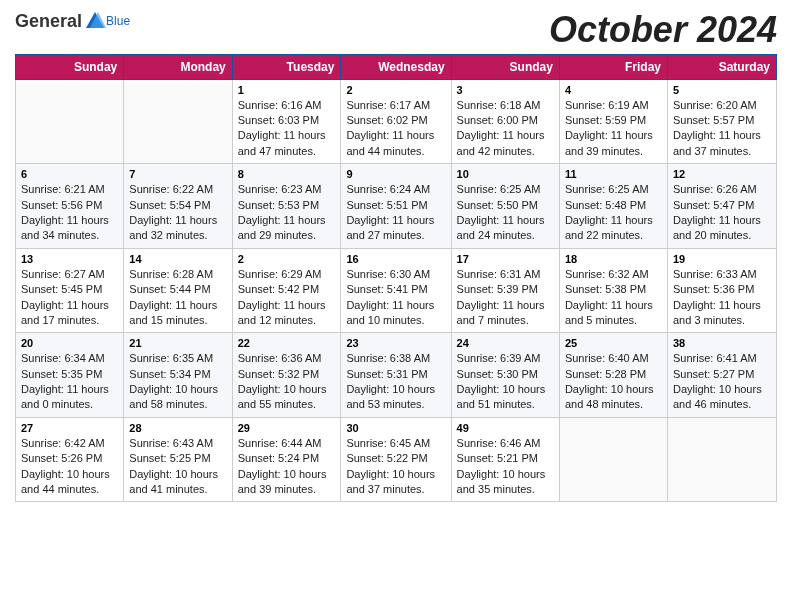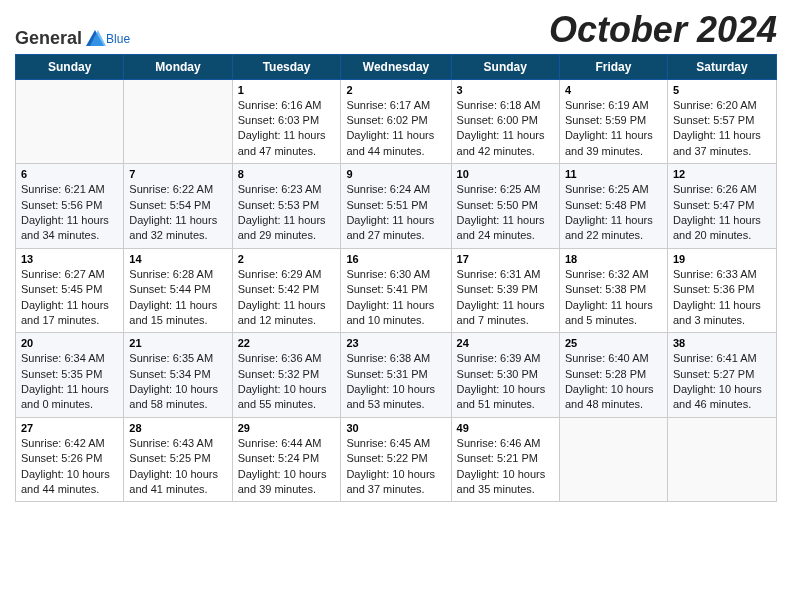--- a/index.html
+++ b/index.html
@@ -10,21 +10,21 @@
       height: 612px;
       overflow: hidden;
     }
     .page {
       width: 792px;
       min-height: 612px;
       padding: 10px 15px 10px 15px;
     }
     .header {
       display: flex;
-      align-items: flex-end;
+      align-items: flex-start;
       justify-content: space-between;
       margin-bottom: 4px;
     }
     .logo {
       display: flex;
       align-items: center;
       gap: 0px;
     }
     .logo-text-general {
       font-size: 18px;
@@ -55,23 +55,23 @@
       font-size: 15px;
       color: #444;
       margin-top: 2px;
     }
     .calendar-table {
       width: 100%;
       border-collapse: collapse;
       font-size: 10.5px;
     }
     .calendar-table th {
-      background: #0c4a6e;
+      background: #be185d;
       color: #fff;
-      text-align: center;
+      text-align: right;
       padding: 5px 6px;
       font-size: 12px;
       font-weight: bold;
       border: 1px solid #1155a0;
     }
     .calendar-table td {
       vertical-align: top;
       border: 1px solid #ccc;
       padding: 4px 5px;
       width: 113px;

